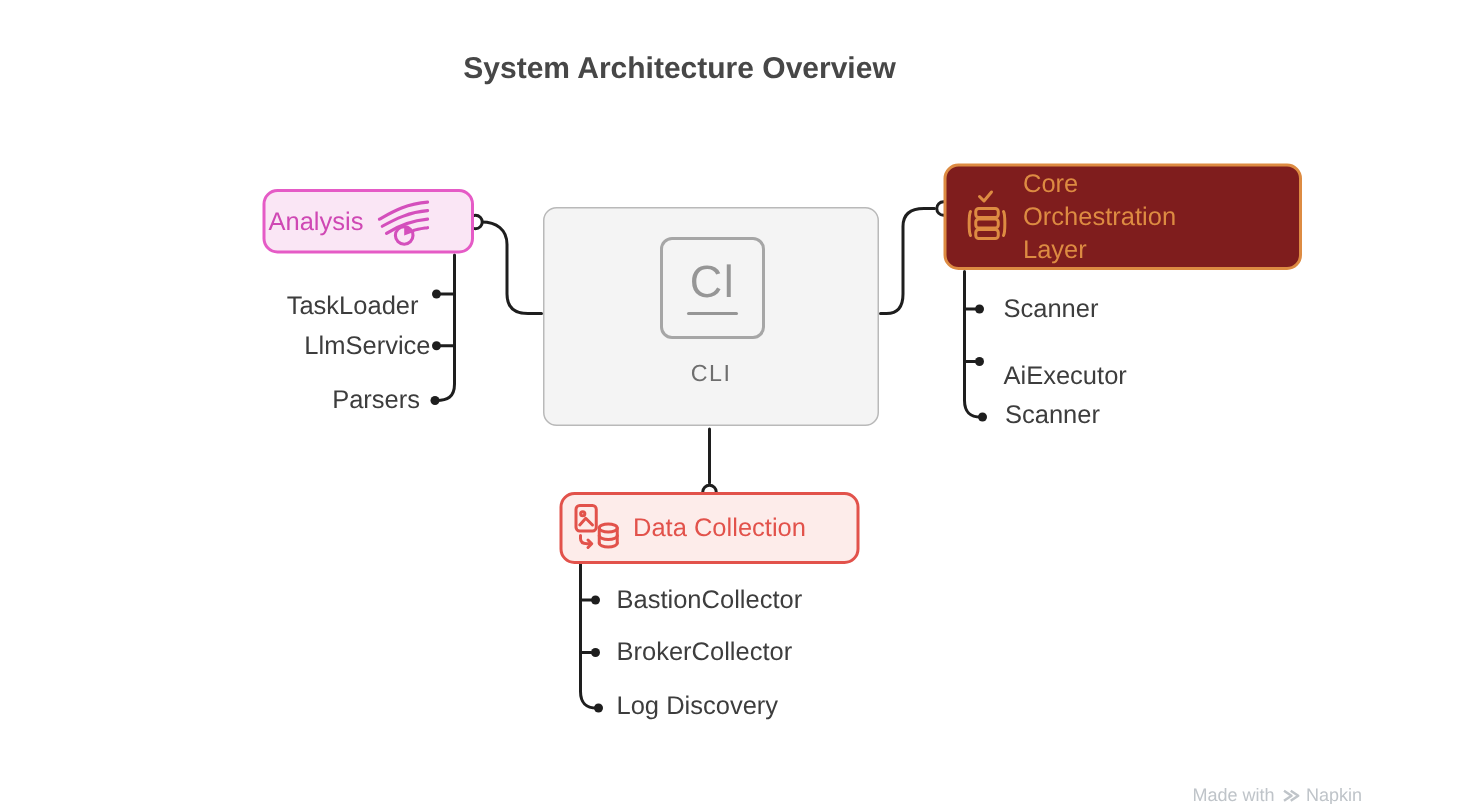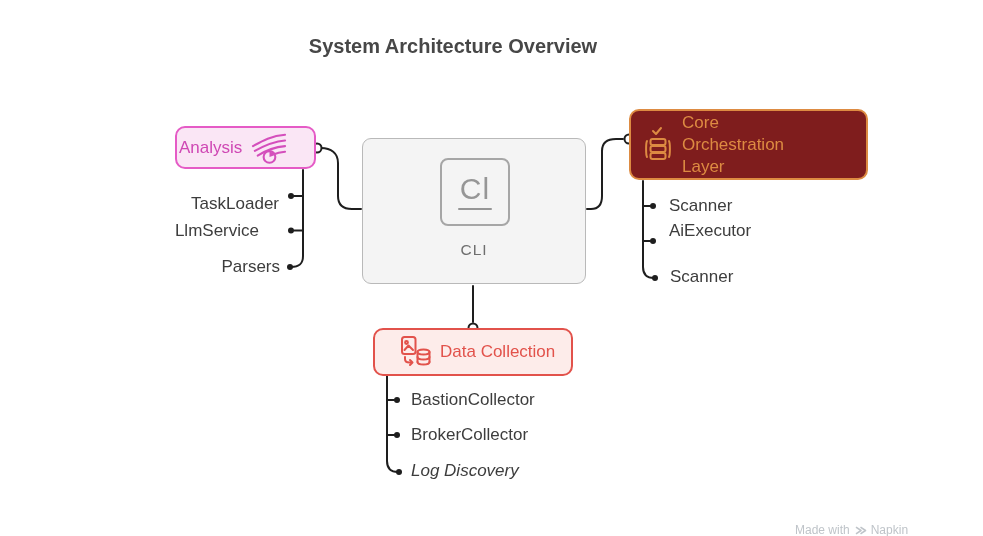--- a/index.html
+++ b/index.html
@@ -11,21 +11,21 @@
   .gbox{position:absolute;box-sizing:border-box;border-radius:10px;display:flex;
         align-items:center;}
   .gbox .glabel{font-size:17px;line-height:22px;}
   #analysis-box{left:175px;top:106px;width:141px;height:43px;border:2px solid #e55bc6;
                 background:#fae6f5;padding-left:2px;gap:8px;}
   #analysis-box .glabel{color:#cf48b4;}
   #core-box{left:629px;top:89px;width:239px;height:71px;border:2px solid #dd8b42;
             background:#7f1d1d;padding-left:12px;gap:9px;}
   #core-box .glabel{color:#dd8b42;max-width:140px;}
   #data-box{left:373px;top:308px;width:200px;height:48px;border:2px solid #e2524b;
-            background:#fdecea;padding-left:24px;gap:7px;}
+            background:#fdecea;padding-left:6px;gap:7px;}
   #data-box .glabel{color:#e2524b;}
   
   #cli-box{position:absolute;left:362px;top:118px;width:224px;height:146px;box-sizing:border-box;
            border:1.5px solid #b9b9b9;border-radius:9px;background:#f4f4f4;}
   #cli-icon{position:absolute;left:77px;top:19px;width:70px;height:68px;box-sizing:border-box;
             border:2px solid #a6a6a6;border-radius:8px;display:flex;flex-direction:column;
             align-items:center;justify-content:center;}
   #cli-icon .glyph{font-size:30px;line-height:30px;color:#969696;letter-spacing:1px;}
   #cli-icon .uline{width:34px;height:2.5px;background:#969696;margin-top:4px;border-radius:2px;}
   #cli-label{position:absolute;left:0;top:102px;width:100%;text-align:center;
@@ -86,21 +86,21 @@
         <path d="M3,16 C12,11 22,5 37,4"></path>
         <path d="M5,21 C14,16 24,11 37,10"></path>
         <path d="M8,26 C16,21 26,17 37,16"></path>
         <path d="M27,24 C30,23 34,22.5 37,22"></path>
         <circle cx="20.5" cy="27.5" r="6.2"></circle>
       </g>
       <path d="M20.5,27.5 L20.5,22 A5.8,5.8 0 0 1 25.8,25.6 Z" fill="#d44fbc"></path>
     </svg>
   </div>
   <div class="item r-align" style="right:704px;top:173px;">TaskLoader</div>
-  <div class="item r-align" style="right:724px;top:199.5px;">LlmService</div>
+  <div class="item r-align" style="right:696px;top:199.5px;">LlmService</div>
   <div class="item r-align" style="right:703px;top:236px;">Parsers</div>
 
   <div id="cli-box">
     <div id="cli-icon">
       <span class="glyph">Cl</span>
       <span class="uline"></span>
     </div>
     <div id="cli-label">CLI</div>
   </div>
 
@@ -111,21 +111,21 @@
         <rect x="7.5" y="14" width="15" height="6" rx="2"></rect>
         <rect x="7.5" y="21" width="15" height="6" rx="2"></rect>
         <rect x="7.5" y="28" width="15" height="6" rx="2"></rect>
         <path d="M4,16 C2.8,18 2.8,30 4,32"></path>
         <path d="M26,16 C27.2,18 27.2,30 26,32"></path>
       </g>
     </svg>
     <span class="glabel">Core Orchestration Layer</span>
   </div>
   <div class="item" style="left:669px;top:175px;">Scanner</div>
-  <div class="item" style="left:669px;top:200px;">AiExecutor</div>
+  <div class="item" style="left:669px;top:220px;">AiExecutor</div>
   <div class="item" style="left:670px;top:246px;">Scanner</div>
 
   <div id="data-box" class="gbox">
     <svg width="34" height="34" viewBox="0 0 34 34">
       <g stroke="#e2524b" stroke-width="2" fill="none" stroke-linecap="round" stroke-linejoin="round">
         <rect x="3" y="2" width="13.5" height="17" rx="2.5"></rect>
         <circle cx="7.5" cy="7.5" r="1.4"></circle>
         <path d="M5.5,15 L9.5,10.5 L14,15"></path>
         <path d="M6,22 L6,24 C6,26.5 8,27.5 10.5,27.5 L12,27.5"></path>
         <path d="M11,25 L13.5,27.5 L11,30"></path>
@@ -133,21 +133,21 @@
         <path d="M18.5,17 L18.5,27"></path>
         <path d="M30.5,17 L30.5,27"></path>
         <path d="M18.5,22 A6,2.6 0 0 0 30.5,22"></path>
         <path d="M18.5,27 A6,2.6 0 0 0 30.5,27"></path>
       </g>
     </svg>
     <span class="glabel">Data Collection</span>
   </div>
   <div class="item" style="left:411px;top:369px;">BastionCollector</div>
   <div class="item" style="left:411px;top:404px;">BrokerCollector</div>
-  <div class="item" style="left:411px;top:440px;font-style:italic;">Log Discovery</div>
+  <div class="item" style="left:411px;top:440px;">Log Discovery</div>
 
   <div id="watermark">
     <span>Made with</span>
     <svg width="13" height="13" viewBox="0 0 13 13">
       <g stroke="#bfc4c9" stroke-width="1.6" fill="none" stroke-linejoin="round">
         <path d="M2,3.2 L7,6.5 L2,9.8"></path>
         <path d="M6.5,3.2 L11.5,6.5 L6.5,9.8"></path>
       </g>
     </svg>
     <span>Napkin</span>

